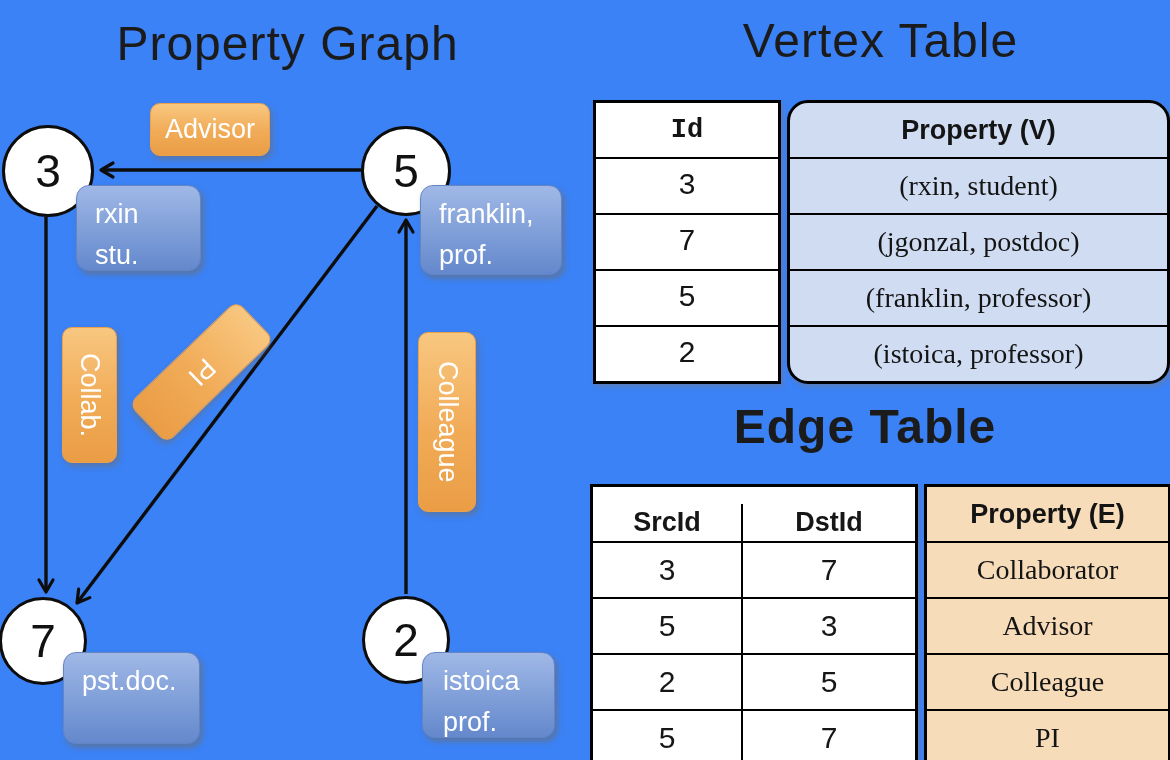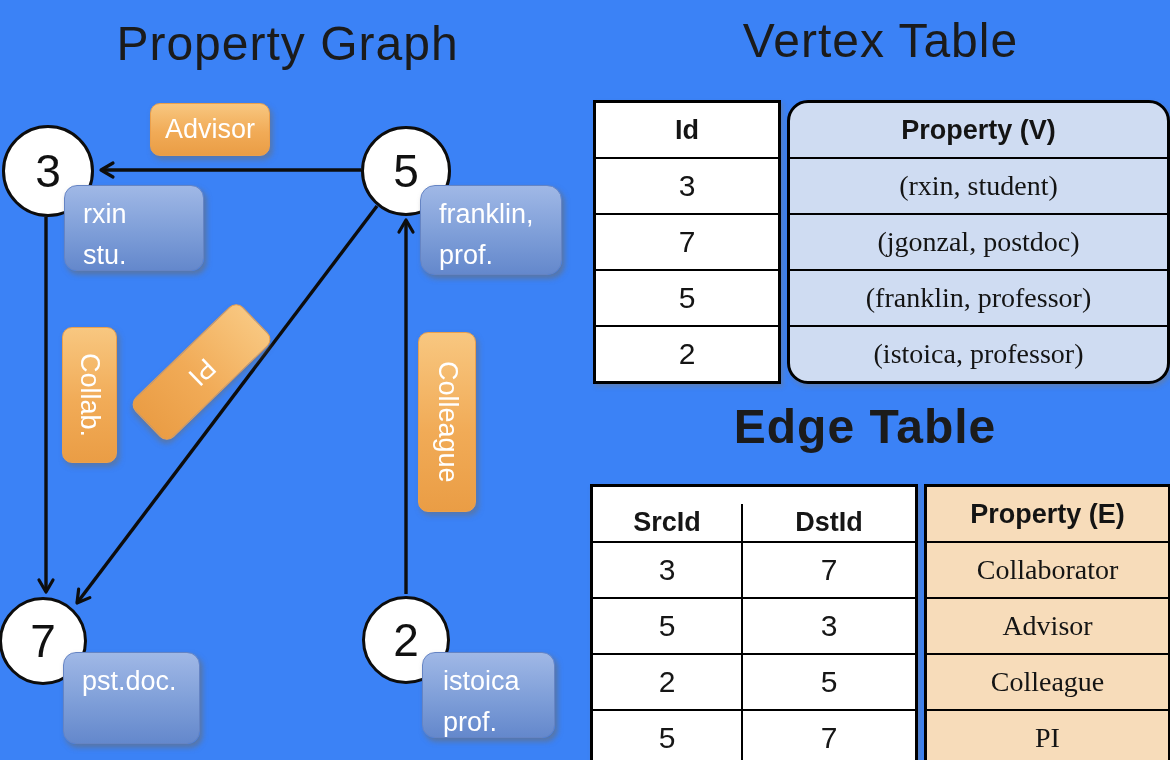--- a/index.html
+++ b/index.html
@@ -28,22 +28,22 @@
   .n2 { left:362px; top:596px; width:88px; height:88px; }
 
   
   .vprop {
     position:absolute; z-index:3; border-radius:13px; box-sizing:border-box;
     background:linear-gradient(180deg,#a0b8e6 0%,#7e9ed8 55%,#6488cc 100%);
     border:1.5px solid #6584c4; box-shadow:2.5px 3.5px 5px rgba(110,110,110,.55);
     color:#ffffff; font-size:27px; font-weight:300; line-height:1.5;
     padding:8px 6px 0 18px;
   }
-  .vp3 { left:64px;  top:185px; width:140px; height:86px; }
-  .vp5 { left:420px; top:185px; width:142px; height:90px;border-radius:15px; }
+  .vp3 { left:76px;  top:185px; width:125px; height:86px; }
+  .vp5 { left:420px; top:185px; width:142px; height:90px; }
   .vp7 { left:63px;  top:652px; width:137px; height:92px; }
   .vp2 { left:422px; top:652px; width:133px; height:86px;padding-left:20px; }
   .vprop span { display:block; }
 
   
   .elabel {
     position:absolute; z-index:3; border-radius:10px; box-sizing:border-box;
     background:linear-gradient(180deg,#f8c780 0%,#f1ab57 55%,#ea9d45 100%);
     border:1px solid #eba04c; box-shadow:2.5px 3.5px 5px rgba(110,110,110,.5);
     color:#ffffff; font-size:27px; font-weight:300;
@@ -58,21 +58,21 @@
   
   .edges-svg { position:absolute; left:0; top:0; z-index:1; }
 
   
   .tbl { position:absolute; display:flex; z-index:1; }
   .vtable { left:593px; top:100px; }
   .etable { left:590px; top:484px; }
   .sub { border:3px solid #000; box-sizing:content-box; background:#fff;
          box-shadow:2px 3px 4px rgba(120,120,120,.45); }
   .sub + .sub { margin-left:6px; }
-  .sub-id    { width:182px; }
+  .sub-id    { width:182px;font-family:Liberation Mono, monospace; }
   .sub-vprop { width:377px; background:#cfdcf2;border-radius:21px; }
   .sub-srcdst{ width:322px; }
   .sub-eprop { width:241px; background:#f7dcba; }
   .cell {
     height:54px; display:flex; align-items:center; justify-content:center;
     font-size:30px; font-weight:300; color:#141414;
   }
   .cell + .cell, .r2 + .r2 { border-top:2.5px solid #000; }
   .cell.hdr { font-weight:700; font-size:27px; }
   .cell.propv { font-size:28px;font-family:Liberation Serif, serif; }

